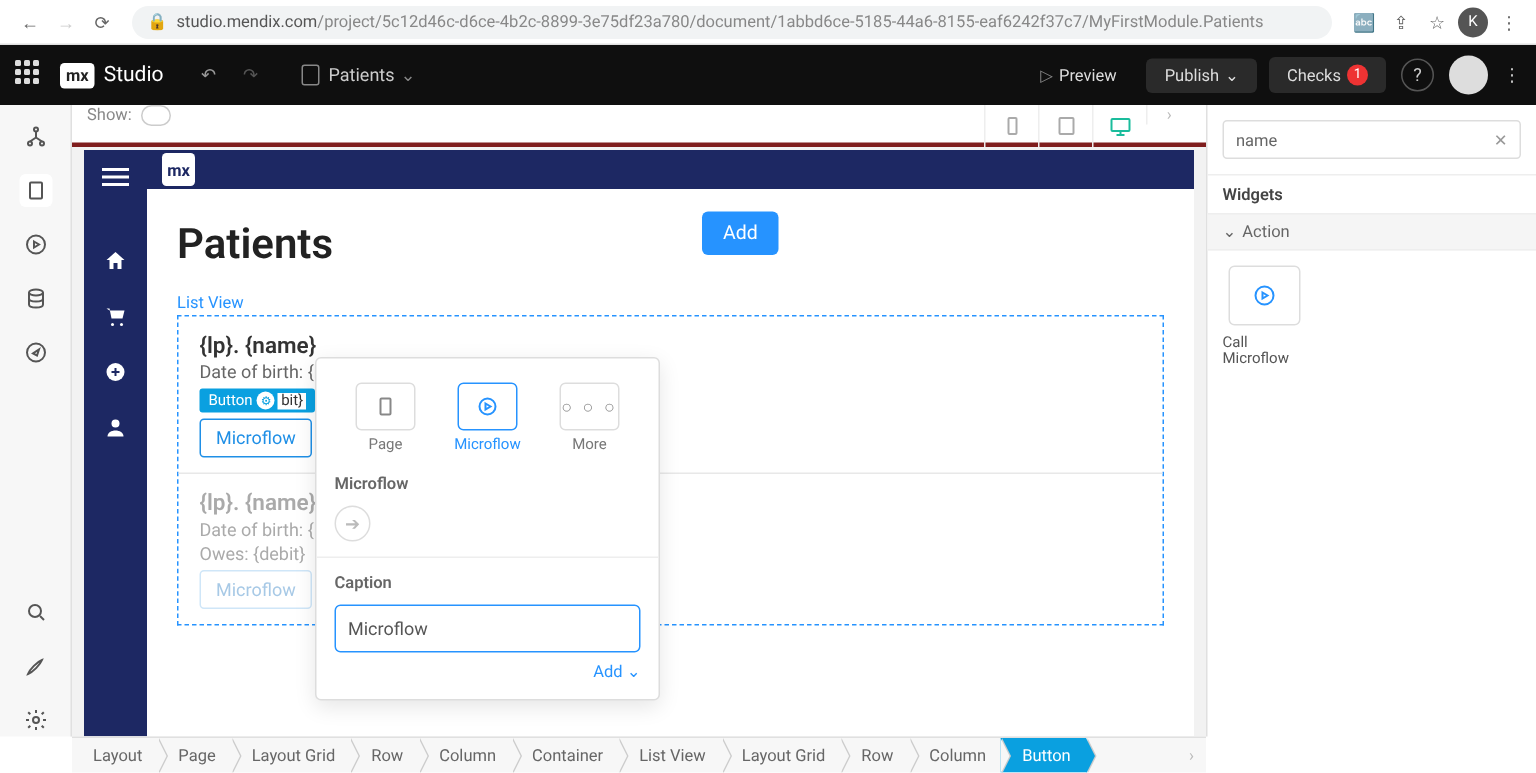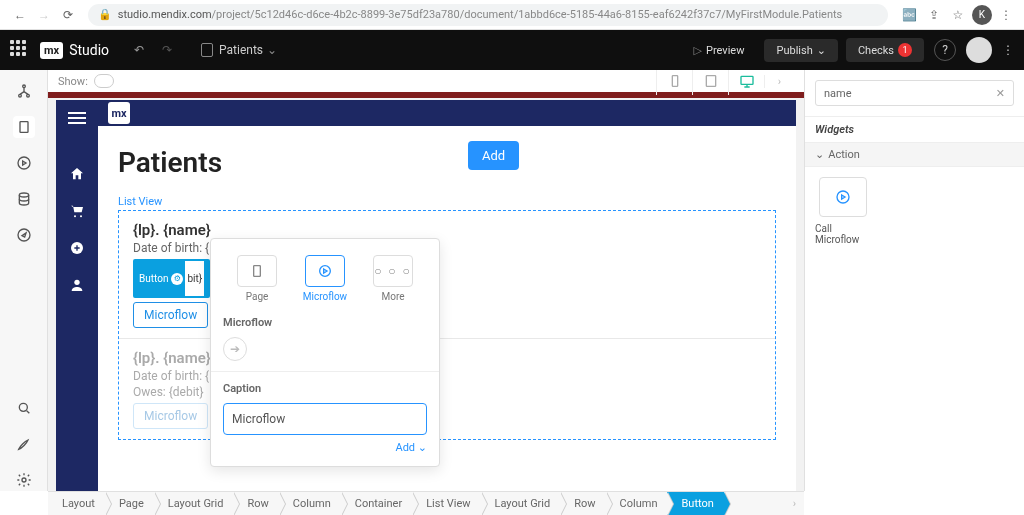--- a/index.html
+++ b/index.html
@@ -24,21 +24,21 @@
 .doc-chip .pageic{width:12px;height:14px;border:1px solid #888;border-radius:2px;margin-right:6px;}
 .spacer { flex:1; }
 .pill-btn { background:#2a2a2a;color:#ddd;padding:5px 12px;border-radius:4px;margin-left:8px;font-size:11px;display:flex;align-items:center;gap:4px;cursor:pointer;}
 .pill-btn.preview{background:transparent;}
 .pill-btn .badge{background:#e33;width:14px;height:14px;border-radius:50%;color:#fff;font-size:9px;display:flex;align-items:center;justify-content:center;}
 .qmark{width:22px;height:22px;border:1px solid #555;border-radius:50%;display:flex;align-items:center;justify-content:center;color:#ccc;margin-left:10px;}
 .user-circle{width:26px;height:26px;border-radius:50%;background:#ddd;margin-left:10px;}
 .dots-v{margin-left:10px;color:#ccc;letter-spacing:0;}
 
 
-.show-bar { position:absolute; left:48px; right:220px; top:70px; height:28px; background:#fff; border-bottom:6px solid #7f1d1d; display:flex; align-items:center; padding:0 10px; color:#888; font-size:11px;}
+.show-bar { position:absolute; left:48px; right:220px; top:70px; height:28px; background:#fff; border-bottom:3px solid #7f1d1d; display:flex; align-items:flex-start; padding:0 10px; color:#888; font-size:11px;}
 .show-bar .devices{margin-left:auto;display:flex;gap:0;}
 .show-bar .dev{width:36px;height:28px;border-left:1px solid #eee;display:flex;align-items:center;justify-content:center;color:#aaa;}
 .show-bar .dev.active{color:#1abc9c;}
 .show-bar .eye{width:20px;height:14px;border:1px solid #ccc;border-radius:8px;margin-left:6px;position:relative;}
 .show-bar .chev{width:30px;border-left:1px solid #eee;display:flex;align-items:center;justify-content:center;color:#bbb;}
 
 
 .main-row { position:absolute; top:70px; left:0; right:0; bottom:24px; display:flex; }
 .far-rail { width:48px; background:#f7f7f7; border-right:1px solid #e0e0e0; display:flex; flex-direction:column; align-items:center; padding-top:10px; gap:14px;}
 .far-rail .ic{width:22px;height:22px;color:#555;display:flex;align-items:center;justify-content:center;}
@@ -87,21 +87,21 @@
 .add-link{color:#2693ff;font-size:11px;text-align:right;margin-top:6px;cursor:pointer;}
 
 
 .right-panel { width:220px; border-left:1px solid #e0e0e0; background:#fff; display:flex; flex-direction:column;}
 .rp-tabs{display:flex;border-bottom:1px solid #e0e0e0;height:28px;}
 .rp-tab{flex:1;display:flex;align-items:center;justify-content:center;font-size:11px;color:#888;border-right:1px solid #eee;}
 .rp-tab.active{color:#1f8fe6;background:#fff;}
 .rp-tab.inactive{background:#f5f5f5;}
 .rp-search{margin:10px;border:1px solid #ddd;border-radius:3px;height:26px;display:flex;align-items:center;padding:0 8px;color:#666;font-size:11px;justify-content:space-between;}
 .rp-search .x{color:#999;cursor:pointer;}
-.rp-sec-title{font-size:11px;font-weight:600;padding:6px 10px;color:#444;border-top:1px solid #eee;font-style:italic;}
+.rp-sec-title{font-size:11px;font-weight:600;padding:6px 10px;color:#444;border-top:1px solid #eee;}
 .rp-collapse{background:#f5f5f5;padding:5px 10px;font-size:11px;color:#666;display:flex;align-items:center;gap:4px;border-top:1px solid #eee;border-bottom:1px solid #eee;}
 .widget-card{margin:10px;width:56px;text-align:left;}
 .widget-card .wic{width:48px;height:40px;border:1px solid #ddd;border-radius:4px;display:flex;align-items:center;justify-content:center;color:#2693ff;margin:0 auto 6px;}
 .widget-card .wlbl{font-size:10px;color:#555;}
 
 
 .breadcrumb { position:absolute; left:48px; right:220px; bottom:0; height:24px; background:#f7f7f7; border-top:1px solid #e0e0e0; display:flex; align-items:center; font-size:11px; color:#666; overflow:hidden;}
 .bc-item{padding:0 10px 0 14px;height:100%;display:flex;align-items:center;position:relative;}
 .bc-item::after{content:"";position:absolute;right:-6px;top:0;width:0;height:0;border-top:12px solid transparent;border-bottom:12px solid transparent;border-left:6px solid #f7f7f7;z-index:2;}
 .bc-item::before{content:"";position:absolute;right:-7px;top:0;width:0;height:0;border-top:12px solid transparent;border-bottom:12px solid transparent;border-left:6px solid #ccc;z-index:1;}
@@ -283,21 +283,21 @@
           <div class="page-title">Patients</div>
           <div class="add-btn">Add</div>
           <div class="listview-lbl">List View</div>
           <div class="listview">
             <div class="lv-row">
               <div class="lv-name">{lp}. {name}</div>
               <div class="lv-sub">Date of birth: {b</div>
               <span class="btn-tag">
                   <span>Button</span>
                   <span class="gear">⚙</span>
-                  <span style="background:#fff;color:#333;padding:12px 2px;margin-left:2px;">bit}</span>
+                  <span style="background:#fff;color:#333;padding:0 2px;margin-left:2px;">bit}</span>
                 </span><br>
               <span class="mf-chip">Microflow</span>
             </div>
             <div class="lv-row dim sep">
               <div class="lv-name">{lp}. {name}</div>
               <div class="lv-sub">Date of birth: {b</div>
               <div class="lv-sub">Owes: {debit}</div>
               <span class="mf-chip dim">Microflow</span>
             </div>
           </div>

